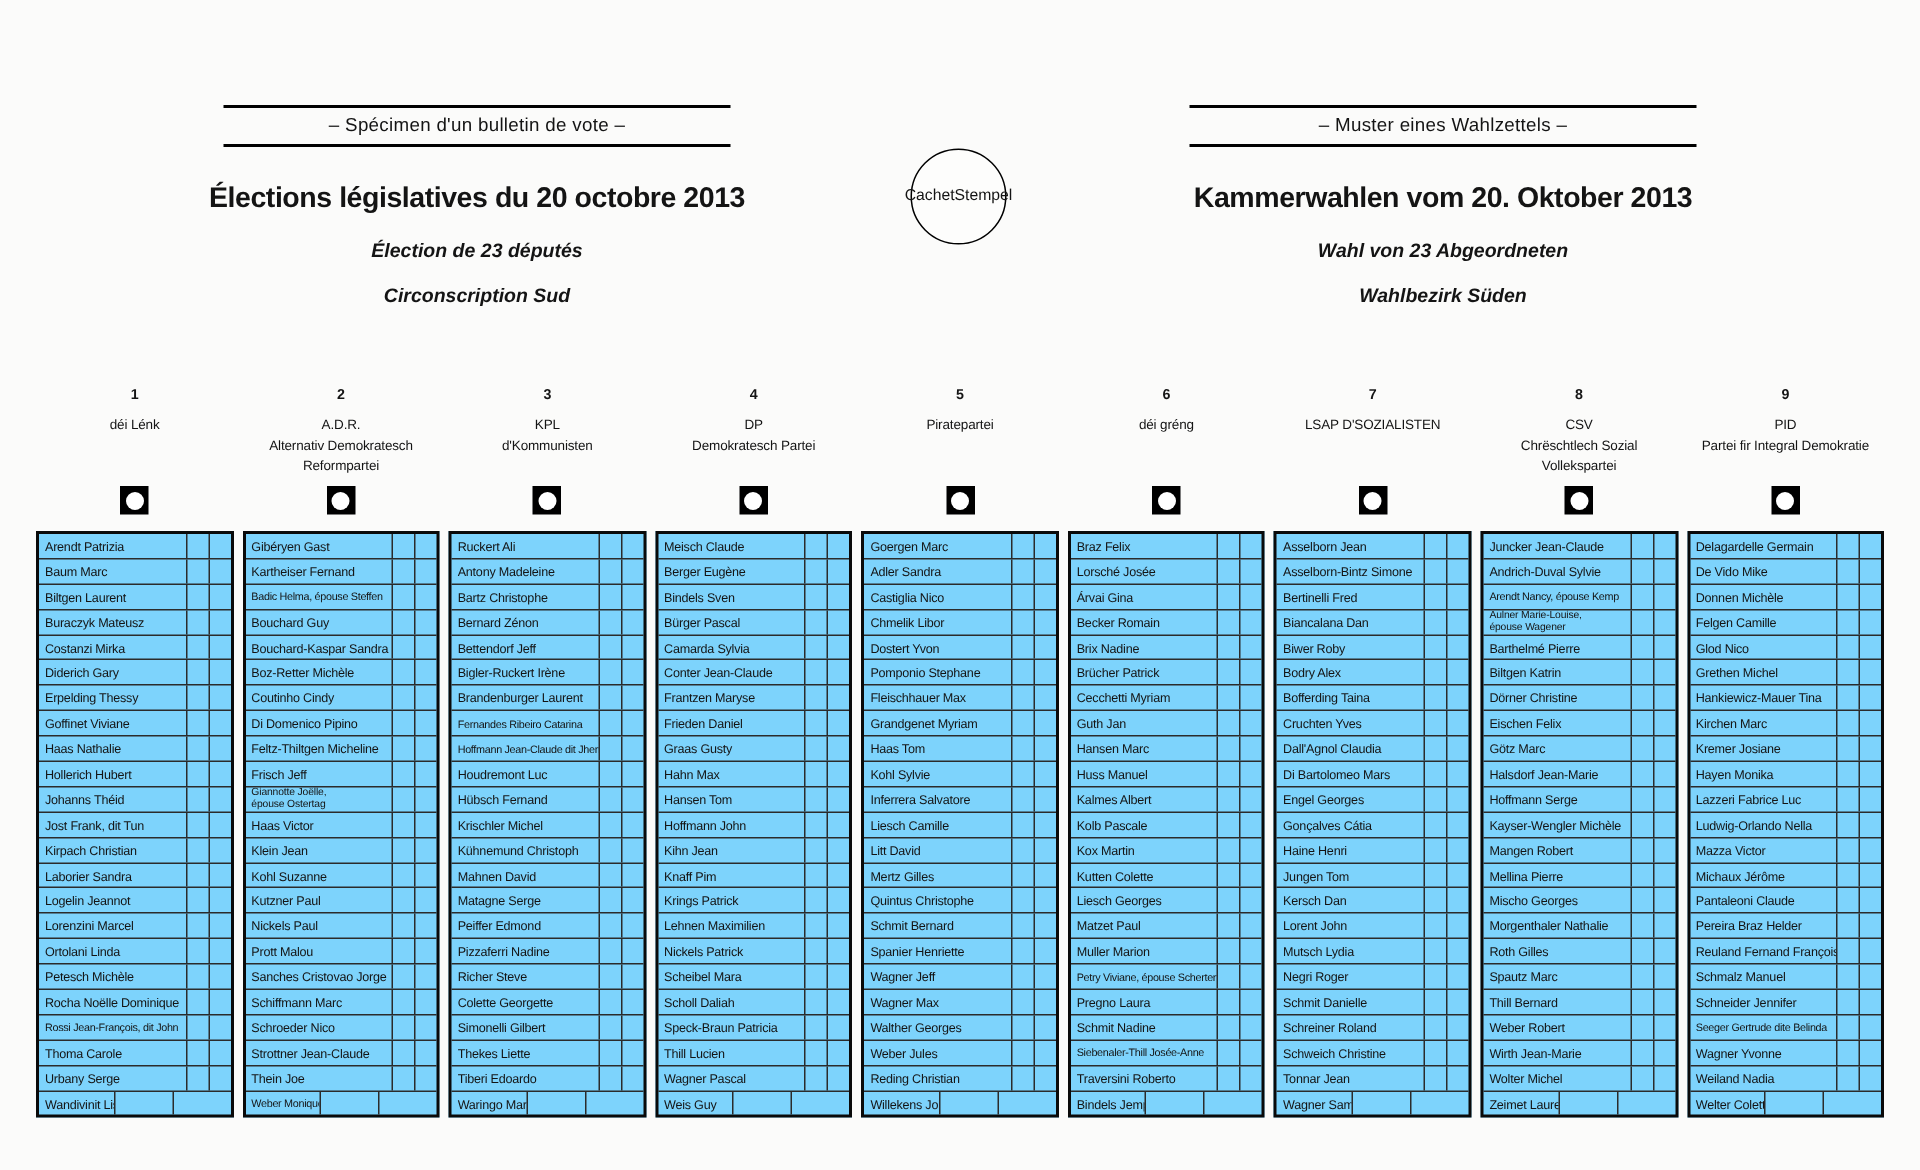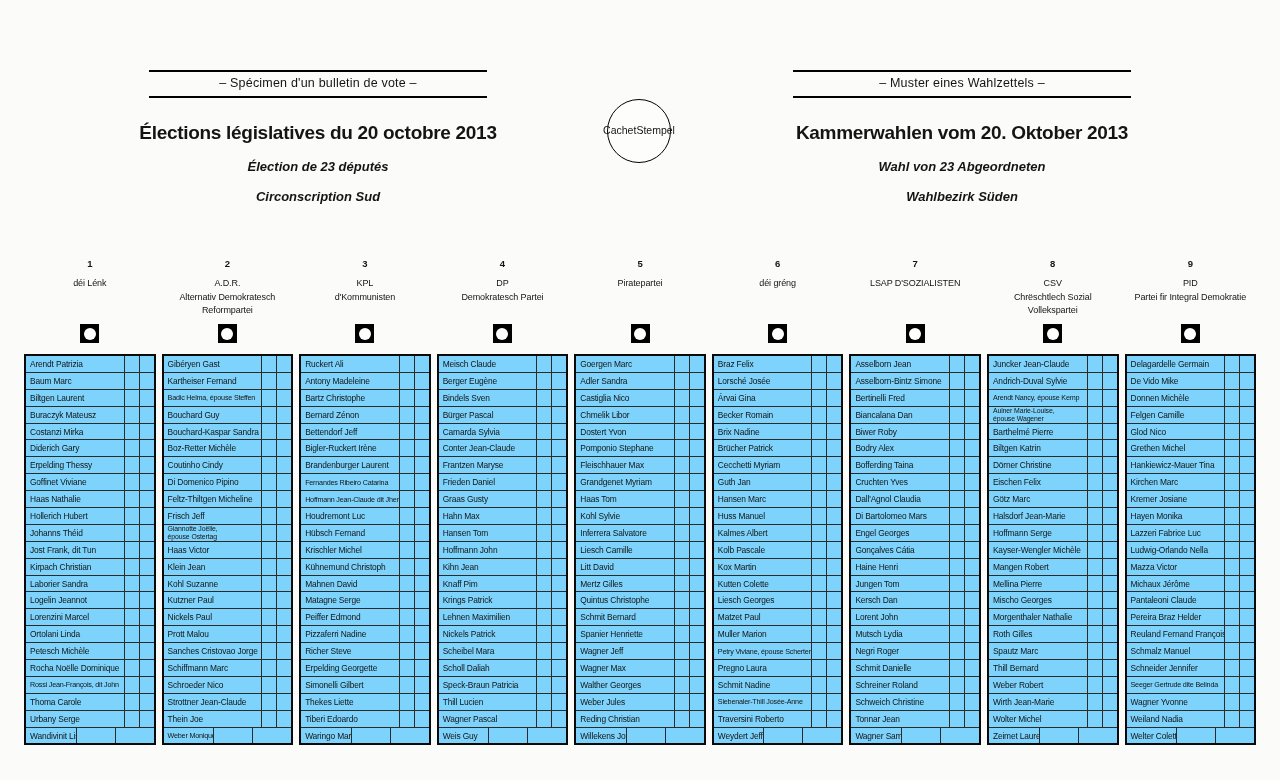--- a/index.html
+++ b/index.html
@@ -439,21 +439,21 @@
             <div class="cname">Pizzaferri Nadine</div>
             <div class="cmark"></div>
             <div class="cmark"></div>
           </div>
           <div class="crow">
             <div class="cname">Richer Steve</div>
             <div class="cmark"></div>
             <div class="cmark"></div>
           </div>
           <div class="crow">
-            <div class="cname">Erpelding Georgette</div>
+            <div class="cname">Colette Georgette</div>
             <div class="cmark"></div>
             <div class="cmark"></div>
           </div>
           <div class="crow">
             <div class="cname">Simonelli Gilbert</div>
             <div class="cmark"></div>
             <div class="cmark"></div>
           </div>
           <div class="crow">
             <div class="cname">Thekes Liette</div>
@@ -838,21 +838,21 @@
             <div class="cname cond">Siebenaler-Thill Josée-Anne</div>
             <div class="cmark"></div>
             <div class="cmark"></div>
           </div>
           <div class="crow">
             <div class="cname">Traversini Roberto</div>
             <div class="cmark"></div>
             <div class="cmark"></div>
           </div>
           <div class="crow">
-            <div class="cname">Weydert Jeff</div>
+            <div class="cname">Bindels Jemp</div>
             <div class="cmark"></div>
             <div class="cmark"></div>
           </div>
         </div>
       </div>
       <div class="party-col">
         <div class="party-head">
           <div class="party-number">7</div>
           <div class="party-name">LSAP D'SOZIALISTEN</div>
           <div class="vote-circle">

